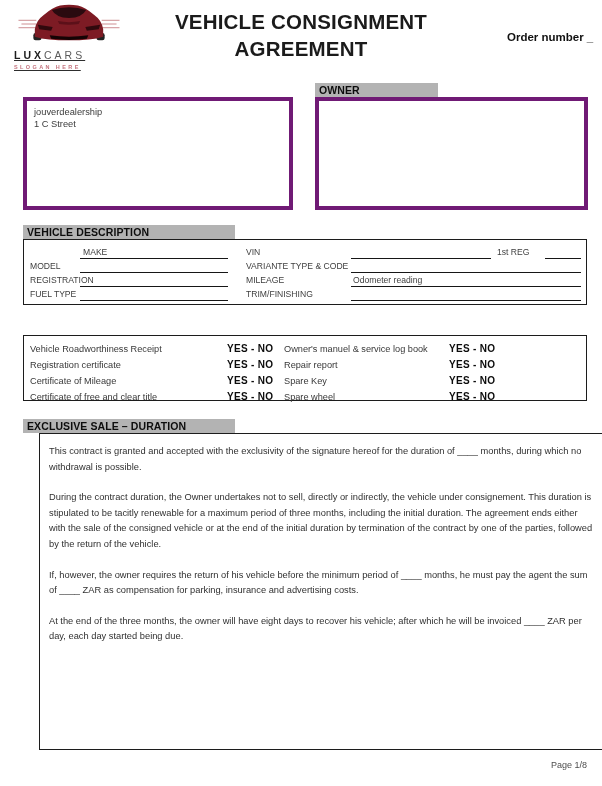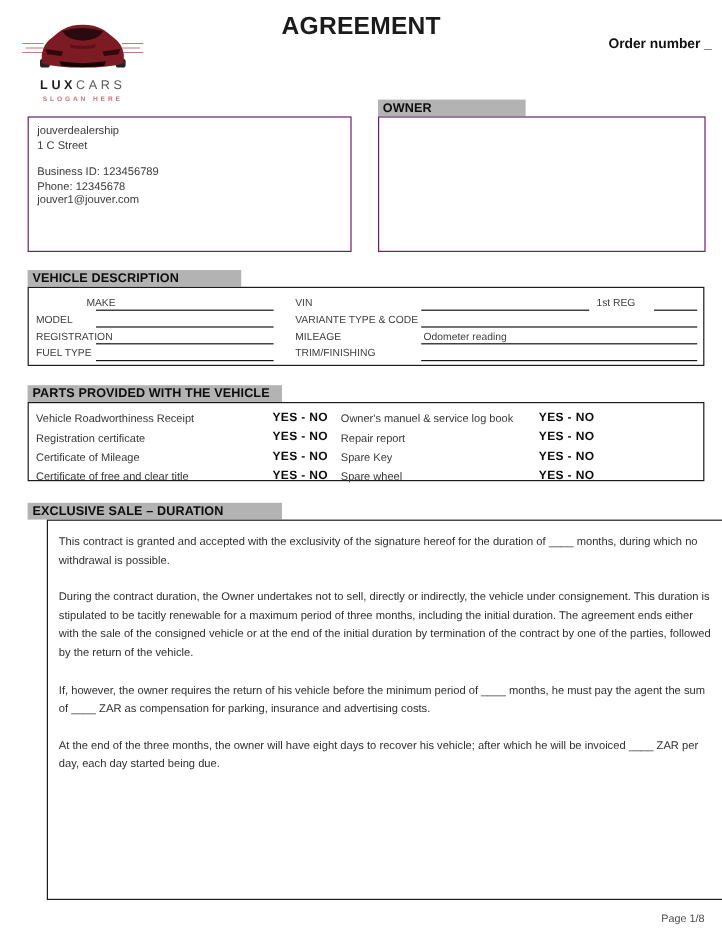--- a/index.html
+++ b/index.html
@@ -3,42 +3,42 @@
 <meta charset="utf-8">
 <style>
   * { margin:0; padding:0; box-sizing:border-box; }
   html,body { background:#ffffff; }
   .page {
     position:relative; width:602px; height:786px; background:#fff;
     font-family:"Liberation Sans", sans-serif; color:#2e2e2e; overflow:hidden;
   }
 
   
-  .logo { position:absolute; left:14px; top:16px; width:110px; text-align:center; }
+  .logo { position:absolute; left:14px; top:0; width:110px; text-align:left;text-decoration:underline; }
   .logo svg { display:block; margin:0 auto; }
   .brand { margin-top:1px; font-size:10.5px; letter-spacing:3px; white-space:nowrap; }
   .brand .b1 { font-weight:700; color:#1d1d1d; }
   .brand .b2 { font-weight:400; color:#5a5a5a; }
   .slogan { margin-top:3px; font-size:5.5px; letter-spacing:2.4px; color:#c4737e; font-weight:700; white-space:nowrap; }
 
   .title {
     position:absolute; left:120px; width:362px; top:8px; text-align:center;
     font-size:20.5px; line-height:27px; font-weight:700; color:#1b1b1b; letter-spacing:0.2px;
   }
   .order { position:absolute; left:507px; top:31px; font-size:11.5px; font-weight:700; color:#111; white-space:nowrap; }
   .order .blank { font-weight:700; margin-left:3px; }
 
   
   .bar {
     position:absolute; height:14px; background:#b3b3b3;
     font-size:10.5px; font-weight:700; color:#0d0d0d;
     line-height:14px; padding-left:4px; letter-spacing:0.1px; white-space:nowrap;
   }
   .box { position:absolute; background:#fff; }
-  .box.gray  { border:1px solid #701a75; }
+  .box.gray  { border:4px solid #701a75; }
   .box.black { border:1.5px solid #1c1c1c; }
 
   
   .deal-content { padding:6px 8px 0 7px; font-size:9.3px; line-height:11.6px; color:#3b3b3b; }
   .deal-group2 { margin-top:11px; }
 
   
   .vlabel { position:absolute; font-size:8.6px; color:#3e3e3e; white-space:nowrap; }
   .uline  { position:absolute; height:0; border-bottom:1px solid #161616; }
   .vhint  { position:absolute; font-size:8.6px; color:#3e3e3e; white-space:nowrap; }
@@ -76,46 +76,42 @@
       <path d="M28,32 L48,35 L46,40 L30,38 Z" fill="#30090d"></path>
       <path d="M112,32 L92,35 L94,40 L110,38 Z" fill="#30090d"></path>
       <path d="M44,46 Q70,50 96,46 L94,51 Q70,54 46,51 Z" fill="#140304"></path>
       <path d="M55,27 Q70,30 85,27 L83,31 Q70,33 57,31 Z" fill="#5c1019"></path>
     </svg>
     <div class="brand"><span class="b1">LUX</span><span class="b2">CARS</span></div>
     <div class="slogan">SLOGAN HERE</div>
   </div>
 
   <div class="title">
+    <div>VEHICLE CONSIGNMENT</div>
     <div>AGREEMENT</div>
   </div>
 
   <div class="order">
     <span>Order number</span><span class="blank">_</span>
   </div>
 
   <div class="box gray" style="left:23px; top:97px; width:270px; height:113px;">
     <div class="deal-content">
       <div>jouverdealership</div>
       <div>1 C Street</div>
-      <div class="deal-group2">
-        <div>Business ID: 123456789</div>
-        <div>Phone: 12345678</div>
-        <div>jouver1@jouver.com</div>
-      </div>
     </div>
   </div>
 
   <div class="bar" style="left:315px; top:83px; width:123px;">OWNER</div>
   <div class="box gray" style="left:315px; top:97px; width:273px; height:113px;"></div>
 
-  <div class="bar" style="left:23px; top:225px; width:178px;">VEHICLE DESCRIPTION</div>
+  <div class="bar" style="left:23px; top:225px; width:212px;">VEHICLE DESCRIPTION</div>
   <div class="box black" style="left:23px; top:239px; width:564px; height:66px;">
 
-    <span class="vlabel" style="left:5px; top:7px;padding-left:43px;">MAKE</span>
+    <span class="vlabel" style="left:16px; top:7px;padding-left:43px;">MAKE</span>
     <div class="uline" style="left:56px; width:148px; top:18px;"></div>
     <span class="vlabel" style="left:222px; top:7px;">VIN</span>
     <div class="uline" style="left:327px; width:140px; top:18px;"></div>
     <span class="vlabel" style="left:473px; top:7px;">1st REG</span>
     <div class="uline" style="left:521px; width:36px; top:18px;"></div>
 
     <span class="vlabel" style="left:6px; top:21px;">MODEL</span>
     <div class="uline" style="left:56px; width:148px; top:32px;"></div>
     <span class="vlabel" style="left:222px; top:21px;">VARIANTE TYPE &amp; CODE</span>
     <div class="uline" style="left:327px; width:230px; top:32px;"></div>
@@ -125,21 +121,20 @@
     <span class="vlabel" style="left:222px; top:35px;">MILEAGE</span>
     <span class="vhint" style="left:329px; top:35px;">Odometer reading</span>
     <div class="uline" style="left:327px; width:230px; top:46px;"></div>
 
     <span class="vlabel" style="left:6px; top:49px;">FUEL TYPE</span>
     <div class="uline" style="left:56px; width:148px; top:60px;"></div>
     <span class="vlabel" style="left:222px; top:49px;">TRIM/FINISHING</span>
     <div class="uline" style="left:327px; width:230px; top:60px;"></div>
   </div>
 
-  <div class="bar" style="left:23px; top:321px; width:212px;">PARTS PROVIDED WITH THE VEHICLE</div>
   <div class="box black" style="left:23px; top:335px; width:564px; height:66px;">
 
     <span class="pitem" style="left:6px; top:8px;">Vehicle Roadworthiness Receipt</span>
     <span class="pyn" style="left:203px; top:7px;">YES - NO</span>
     <span class="pitem" style="left:260px; top:8px;">Owner's manuel &amp; service log book</span>
     <span class="pyn" style="left:425px; top:7px;">YES - NO</span>
 
     <span class="pitem" style="left:6px; top:24px;text-align:center;">Registration certificate</span>
     <span class="pyn" style="left:203px; top:23px;">YES - NO</span>
     <span class="pitem" style="left:260px; top:24px;">Repair report</span>

